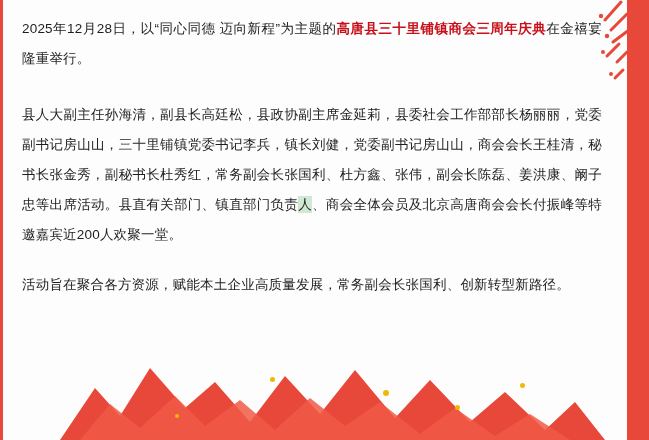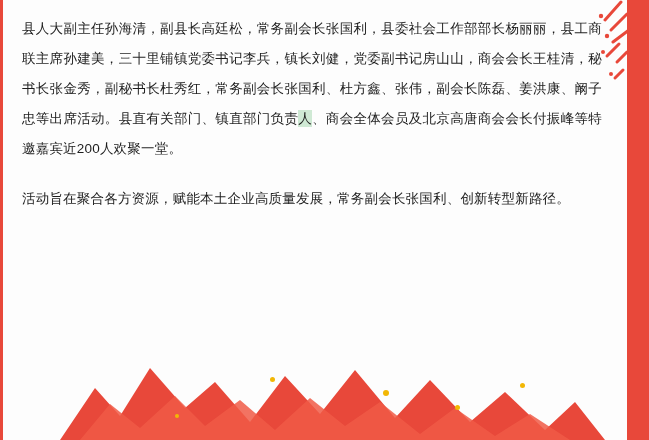--- a/index.html
+++ b/index.html
@@ -103,23 +103,26 @@
     <g fill="#e8483a">
       <circle cx="40" cy="16" r="2.2"></circle>
       <circle cx="46" cy="36" r="2.2"></circle>
       <circle cx="42" cy="52" r="2.0"></circle>
       <circle cx="50" cy="74" r="2.0"></circle>
     </g>
   </svg>
 
   <div class="content">
 
+    <p class="para first">
+      <span>2025年12月28日，以“同心同德 迈向新程”为主题的</span><span class="bold-red">高唐县三十里铺镇商会三周年庆典</span><span>在金禧宴隆重举行。</span>
+    </p>
 
     <p class="para">
-      <span>县人大副主任孙海清，副县长高廷松，常务副会长张国利，县委社会工作部部长杨丽丽，县工商联主席孙建美，三十里铺镇党委书记李兵，镇长刘健，党委副书记房山山，商会会长王桂清，秘书长张金秀，副秘书长杜秀红，常务副会长张国利、杜方鑫、张伟，副会长陈磊、姜洪康、阚子忠等出席活动。县直有关部门、镇直部门负责</span><span class="hl">人</span><span>、商会全体会员及北京高唐商会会长付振峰等特邀嘉宾近200人欢聚一堂。</span>
+      <span>县人大副主任孙海清，副县长高廷松，县政协副主席金延莉，县委社会工作部部长杨丽丽，党委副书记房山山，三十里铺镇党委书记李兵，镇长刘健，党委副书记房山山，商会会长王桂清，秘书长张金秀，副秘书长杜秀红，常务副会长张国利、杜方鑫、张伟，副会长陈磊、姜洪康、阚子忠等出席活动。县直有关部门、镇直部门负责</span><span class="hl">人</span><span>、商会全体会员及北京高唐商会会长付振峰等特邀嘉宾近200人欢聚一堂。</span>
     </p>
 
     <p class="para">
       <span>活动旨在聚合各方资源，赋能本土企业高质量发展，常务副会长张国利、创新转型新路径。</span>
     </p>
 
   </div>
 
   <svg class="bottom-deco" viewBox="0 0 649 110" preserveAspectRatio="none">
     <path d="M60 110 L95 58 L120 86 L150 38 L185 78 L215 52 L250 92 L285 46 L320 84 L355 40 L395 88 L430 50 L470 92 L505 62 L545 100 L575 72 L605 110 Z" fill="#e8483a"></path>

